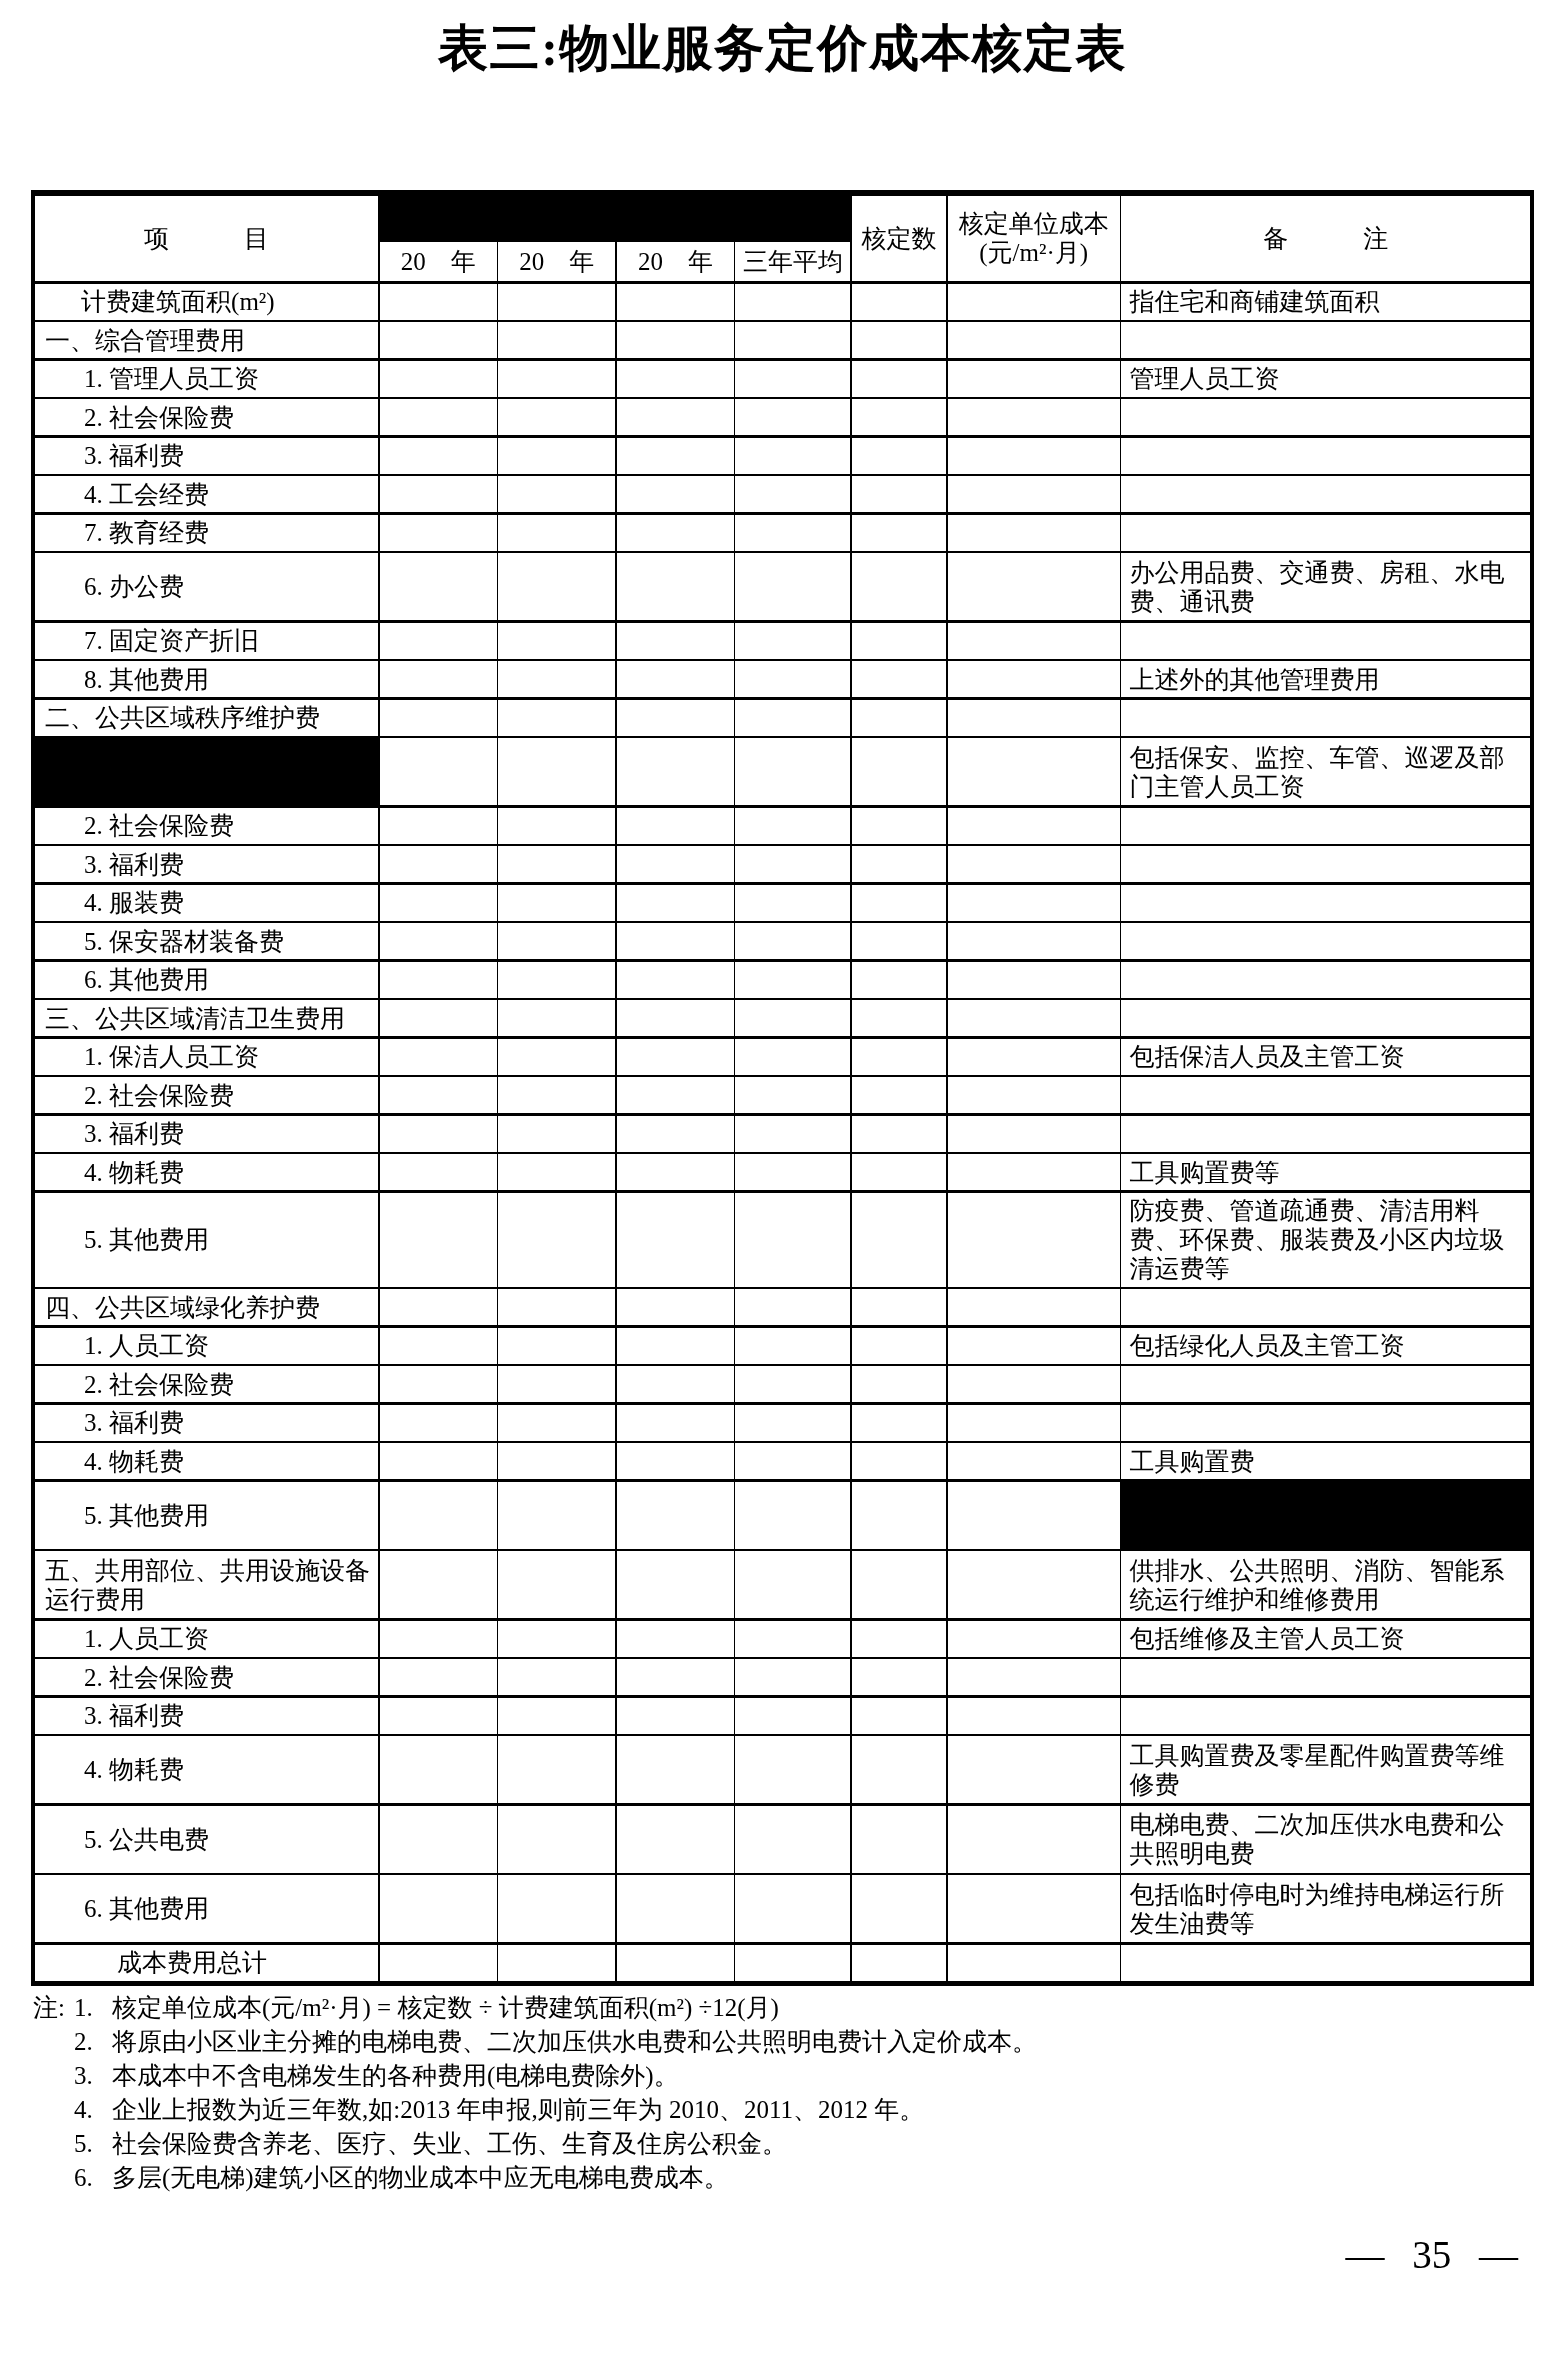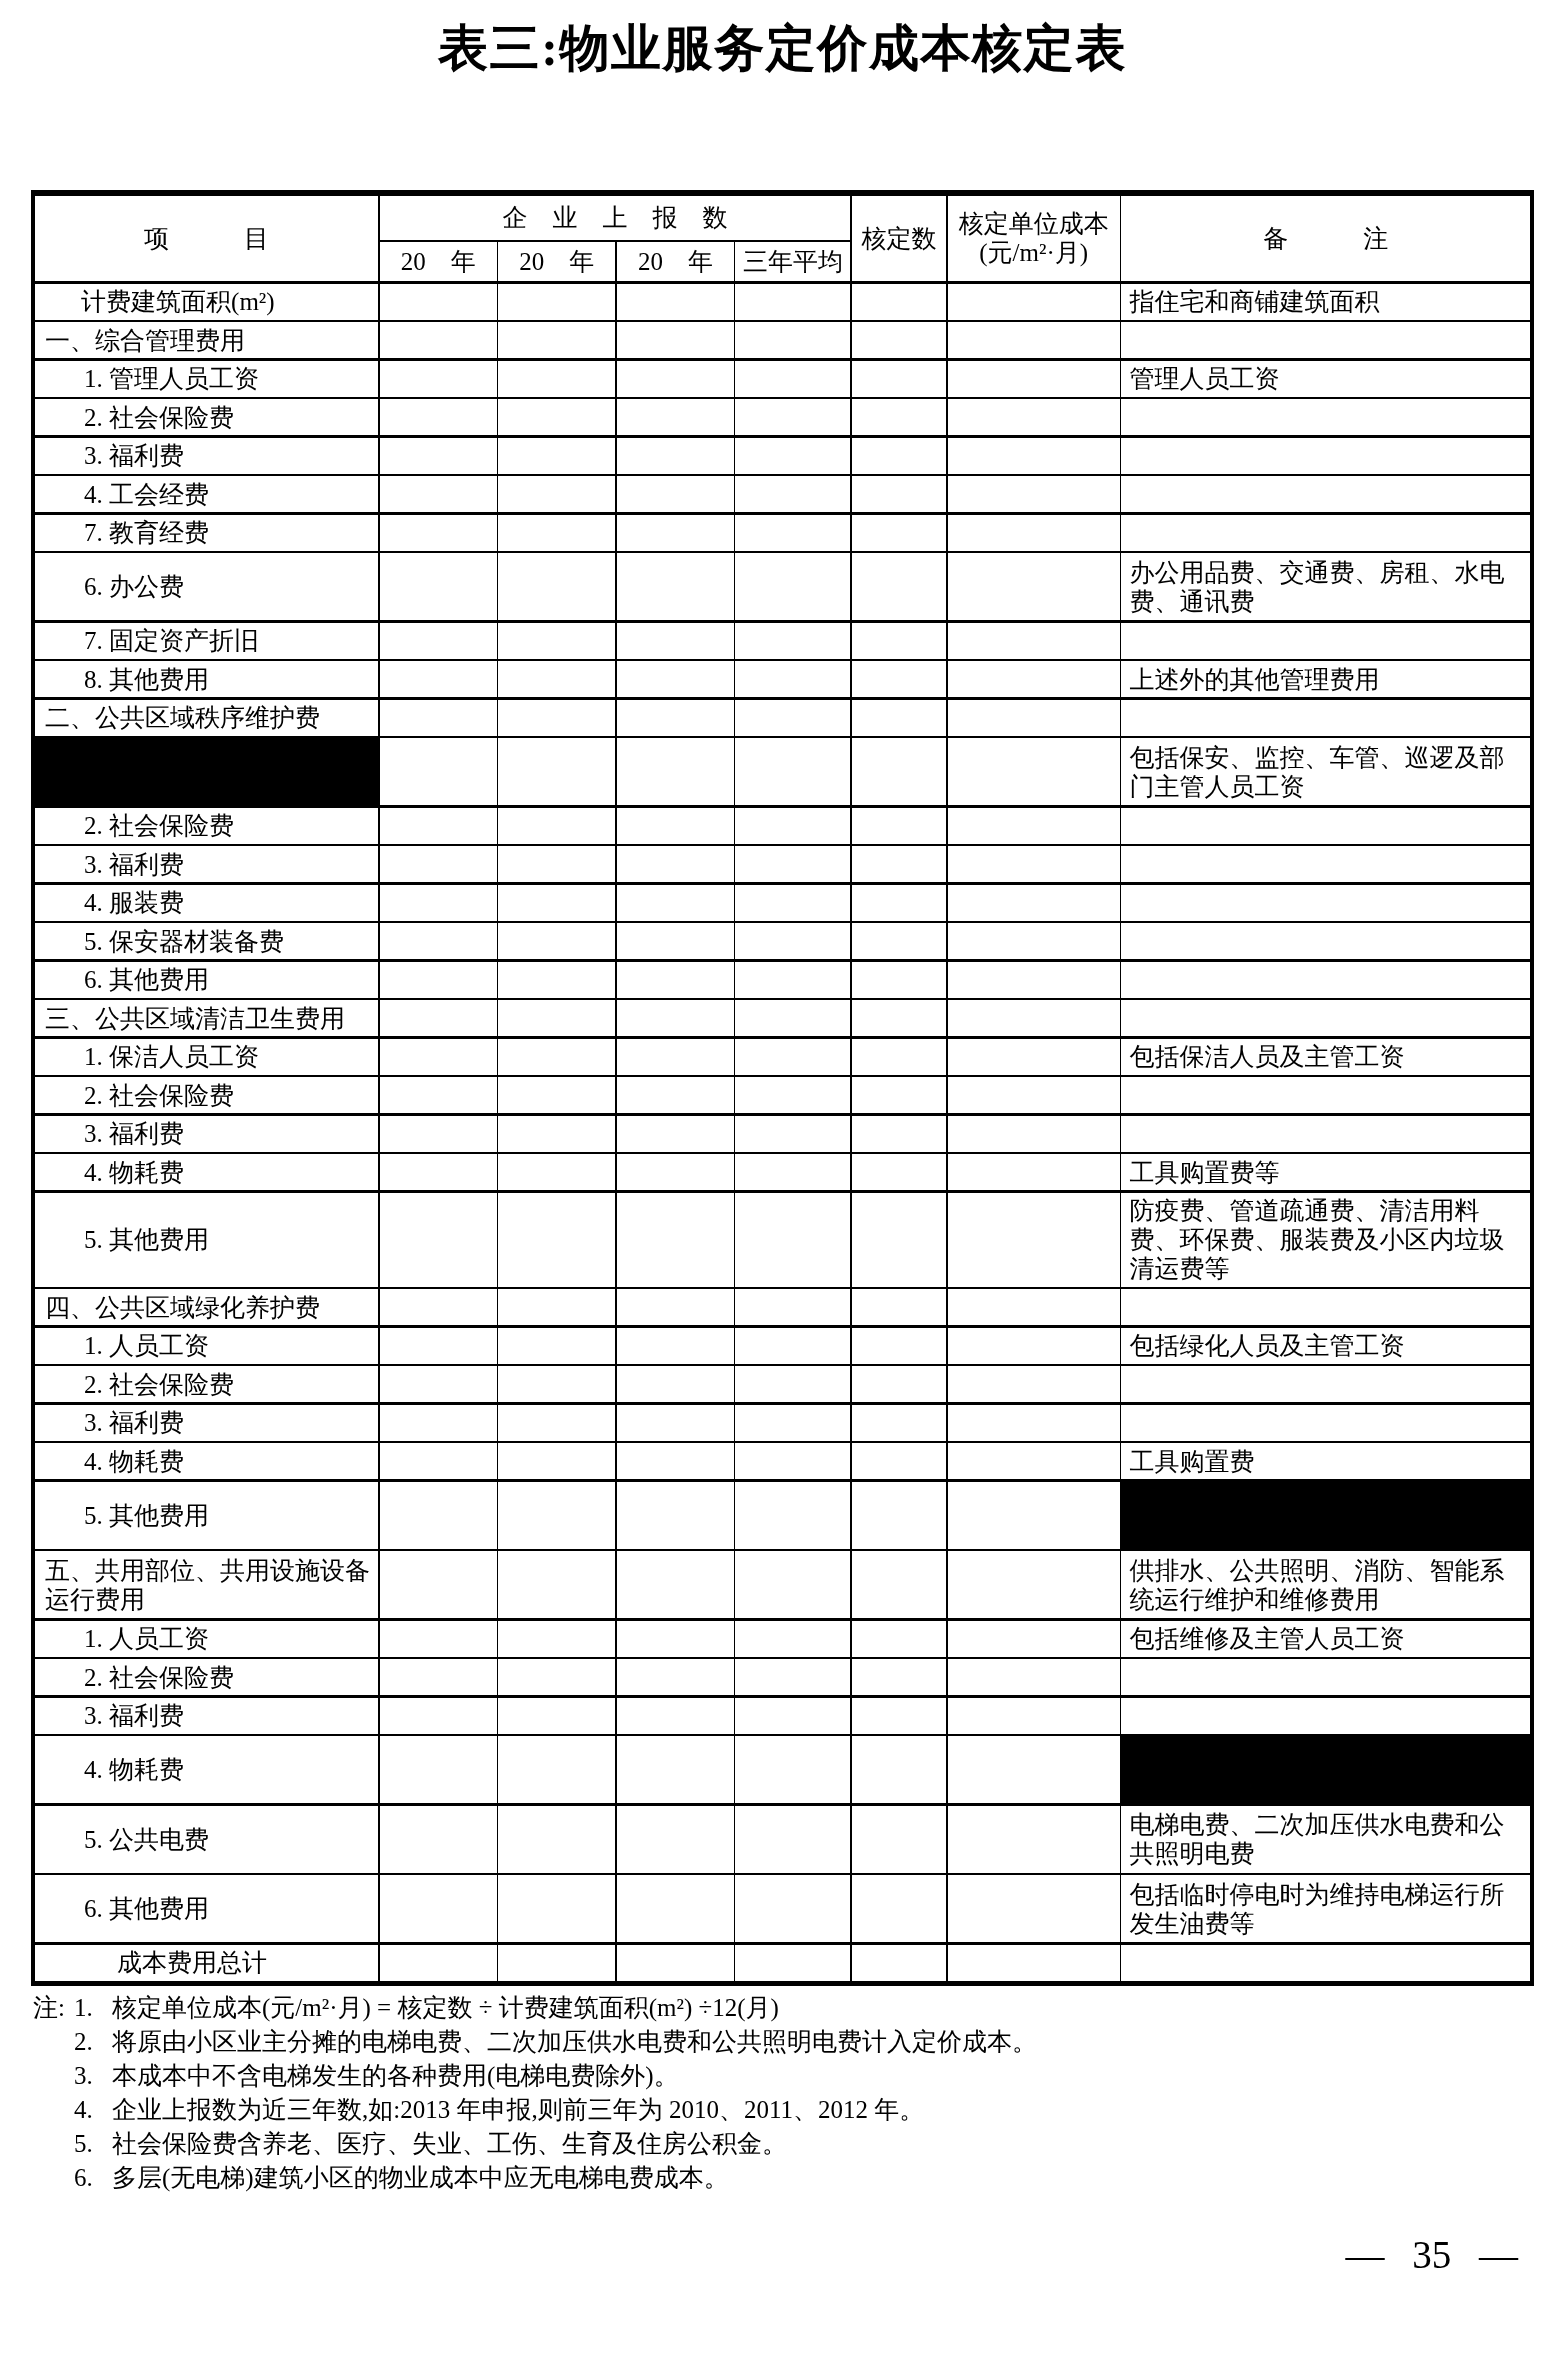--- a/index.html
+++ b/index.html
@@ -80,21 +80,20 @@
 </head>
 <body>
 
 <div class="page">
 
   <h1 class="title">表三:物业服务定价成本核定表</h1>
 
 
   <div class="cost-table" id="cost-table" style="grid-template-rows: 44px 39px 36px 36px 36px 36px 36px 36px 36px 67px 36px 36px 36px 67px 36px 36px 36px 36px 36px 36px 36px 36px 36px 36px 94px 36px 36px 36px 36px 36px 67px 67px 36px 36px 36px 67px 67px 67px 36px;">
     <div class="cell hdr h-item">项　　　目</div>
-    <div class="cell hdr h-group">企　业　上　报　数</div>
     <div class="cell hdr h-y1">20　年</div>
     <div class="cell hdr h-y2">20　年</div>
     <div class="cell hdr h-y3">20　年</div>
     <div class="cell hdr h-avg">三年平均</div>
     <div class="cell hdr h-approved">核定数</div>
     <div class="cell hdr h-unit">
       <div>核定单位成本</div>
       <div>(元/m²·月)</div>
     </div>
     <div class="cell hdr h-remark">备　　　注</div>
@@ -524,20 +523,23 @@
 
   <div class="cell lab lab-item" style="grid-area: 36 / 1;">
         <span>4. 物耗费</span>
       </div>
   <div class="cell" style="grid-area: 36 / 2;"></div>
   <div class="cell" style="grid-area: 36 / 3;"></div>
   <div class="cell" style="grid-area: 36 / 4;"></div>
   <div class="cell" style="grid-area: 36 / 5;"></div>
   <div class="cell" style="grid-area: 36 / 6;"></div>
   <div class="cell" style="grid-area: 36 / 7;"></div>
+  <div class="cell remark-cell" style="grid-area: 36 / 8;">
+        <span>工具购置费及零星配件购置费等维修费</span>
+      </div>
 
   <div class="cell lab lab-item" style="grid-area: 37 / 1;">
         <span>5. 公共电费</span>
       </div>
   <div class="cell" style="grid-area: 37 / 2;"></div>
   <div class="cell" style="grid-area: 37 / 3;"></div>
   <div class="cell" style="grid-area: 37 / 4;"></div>
   <div class="cell" style="grid-area: 37 / 5;"></div>
   <div class="cell" style="grid-area: 37 / 6;"></div>
   <div class="cell" style="grid-area: 37 / 7;"></div>

